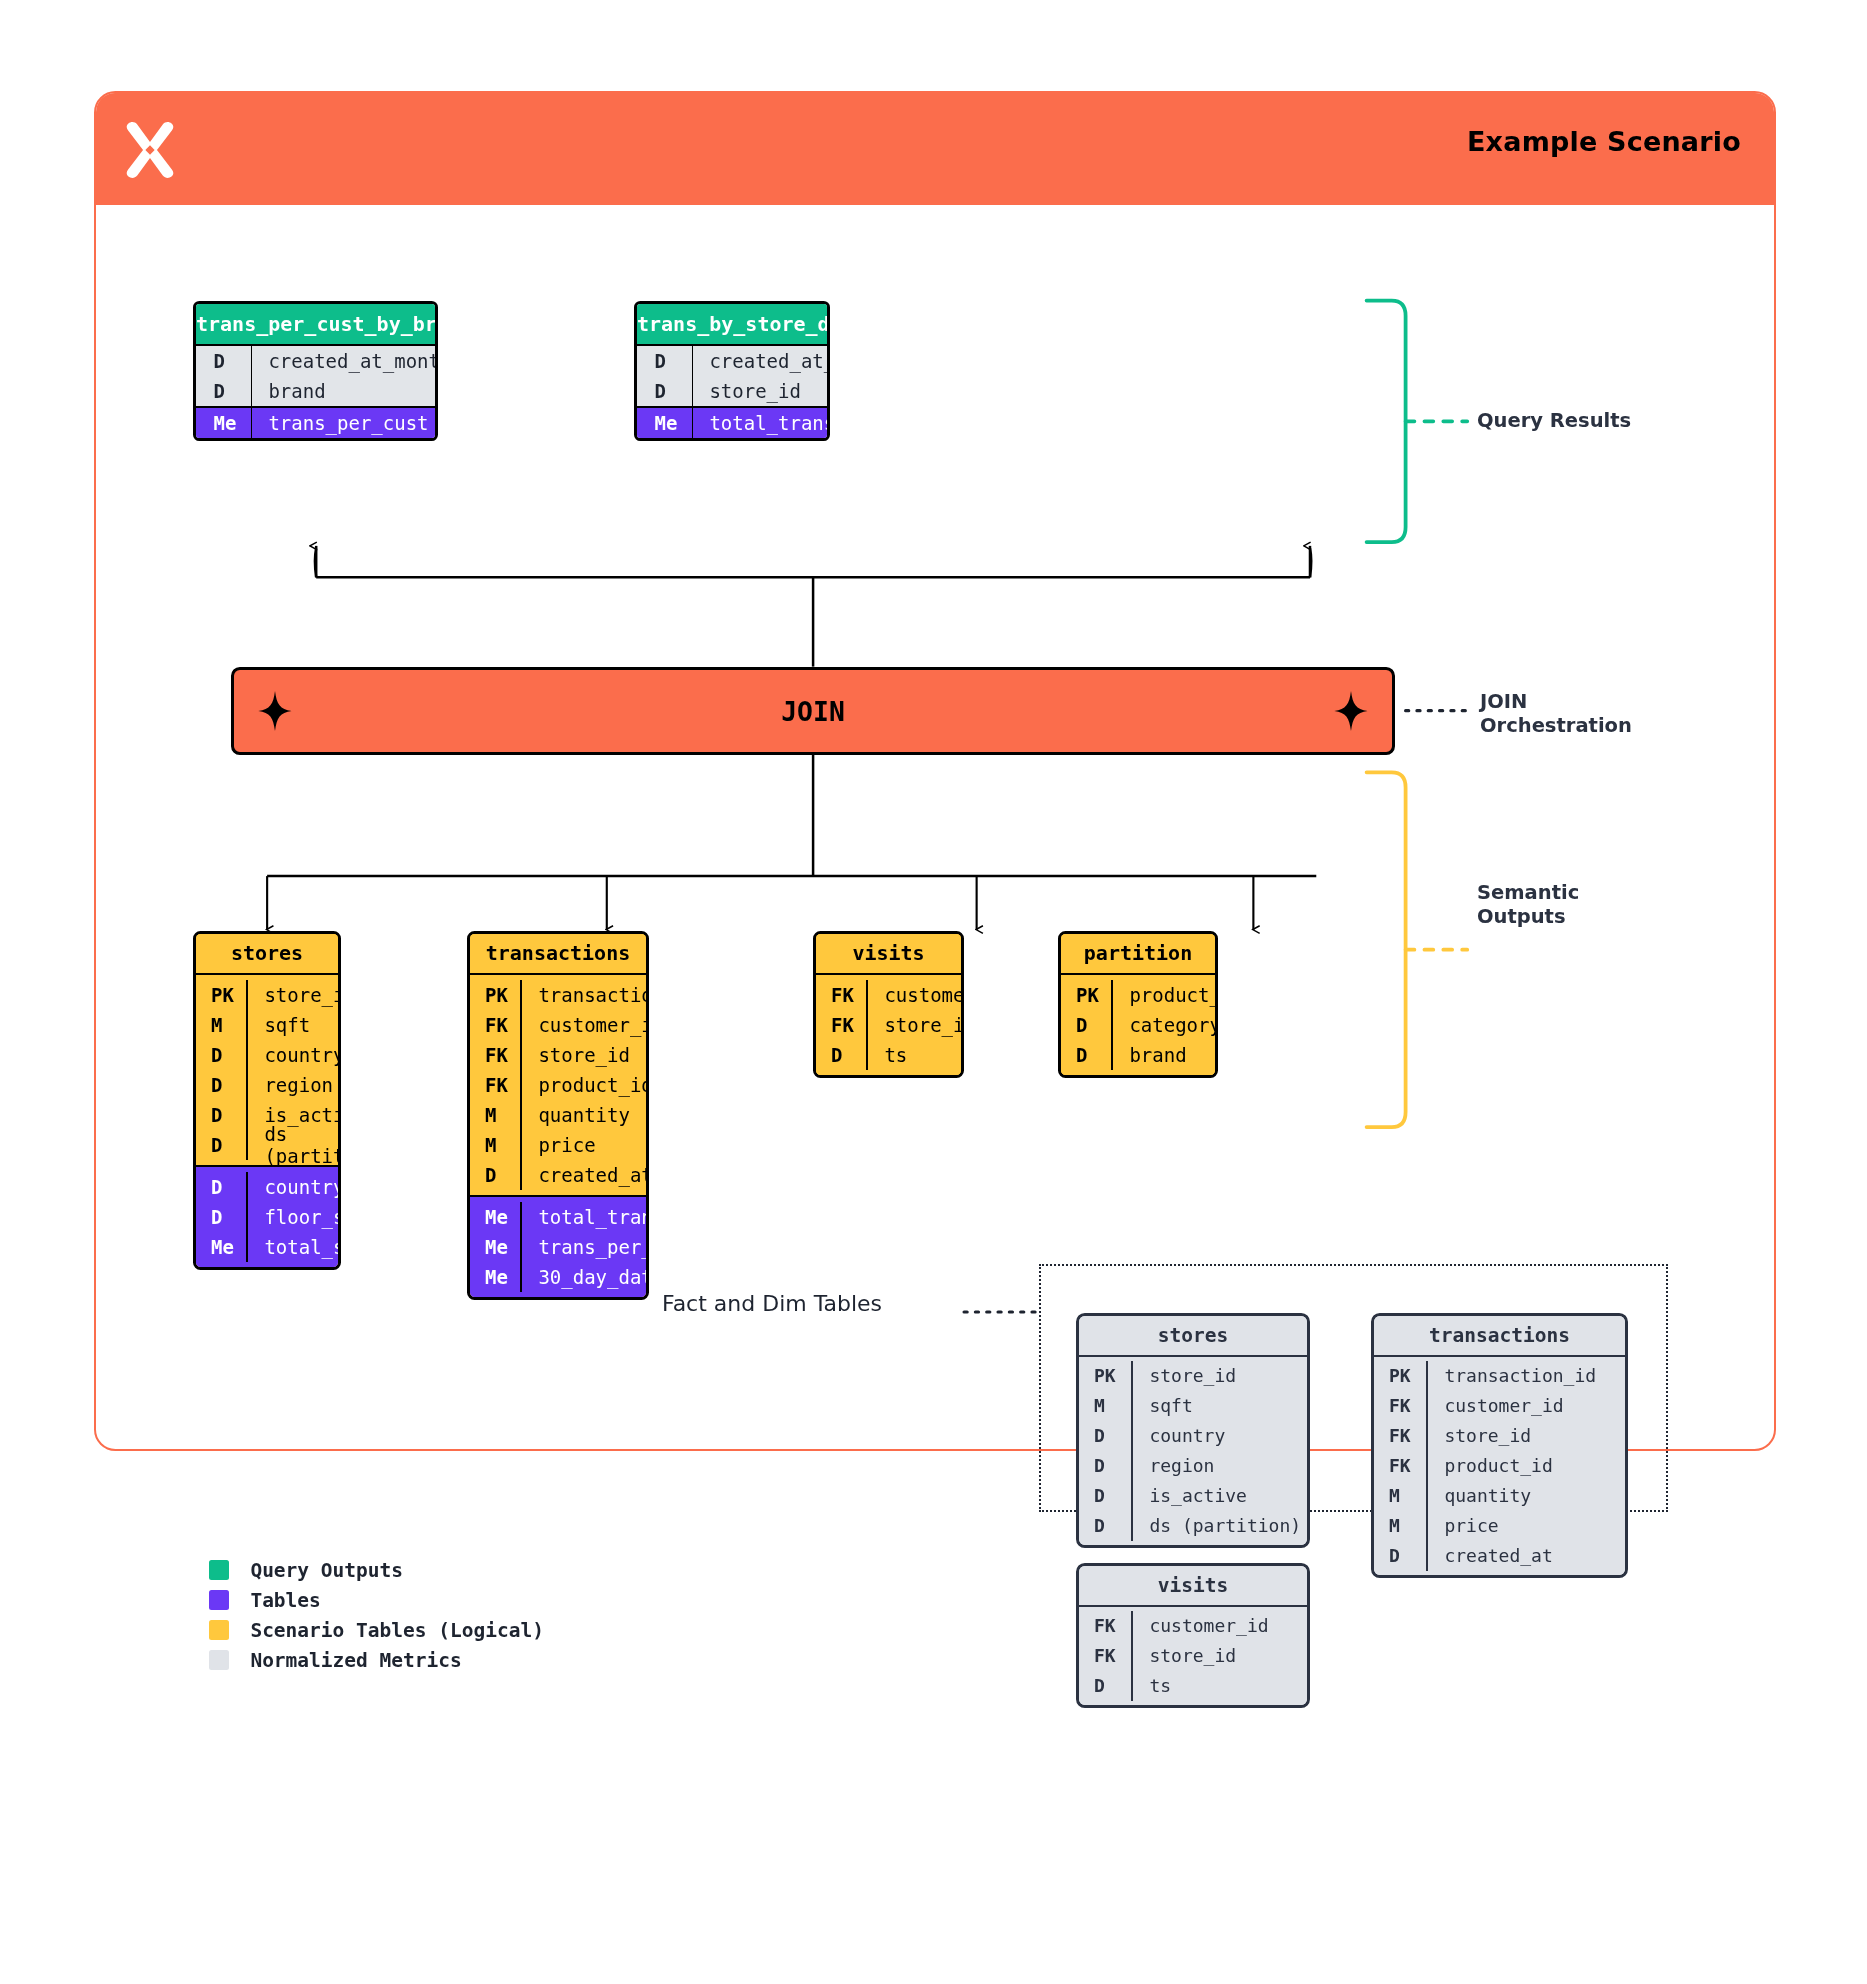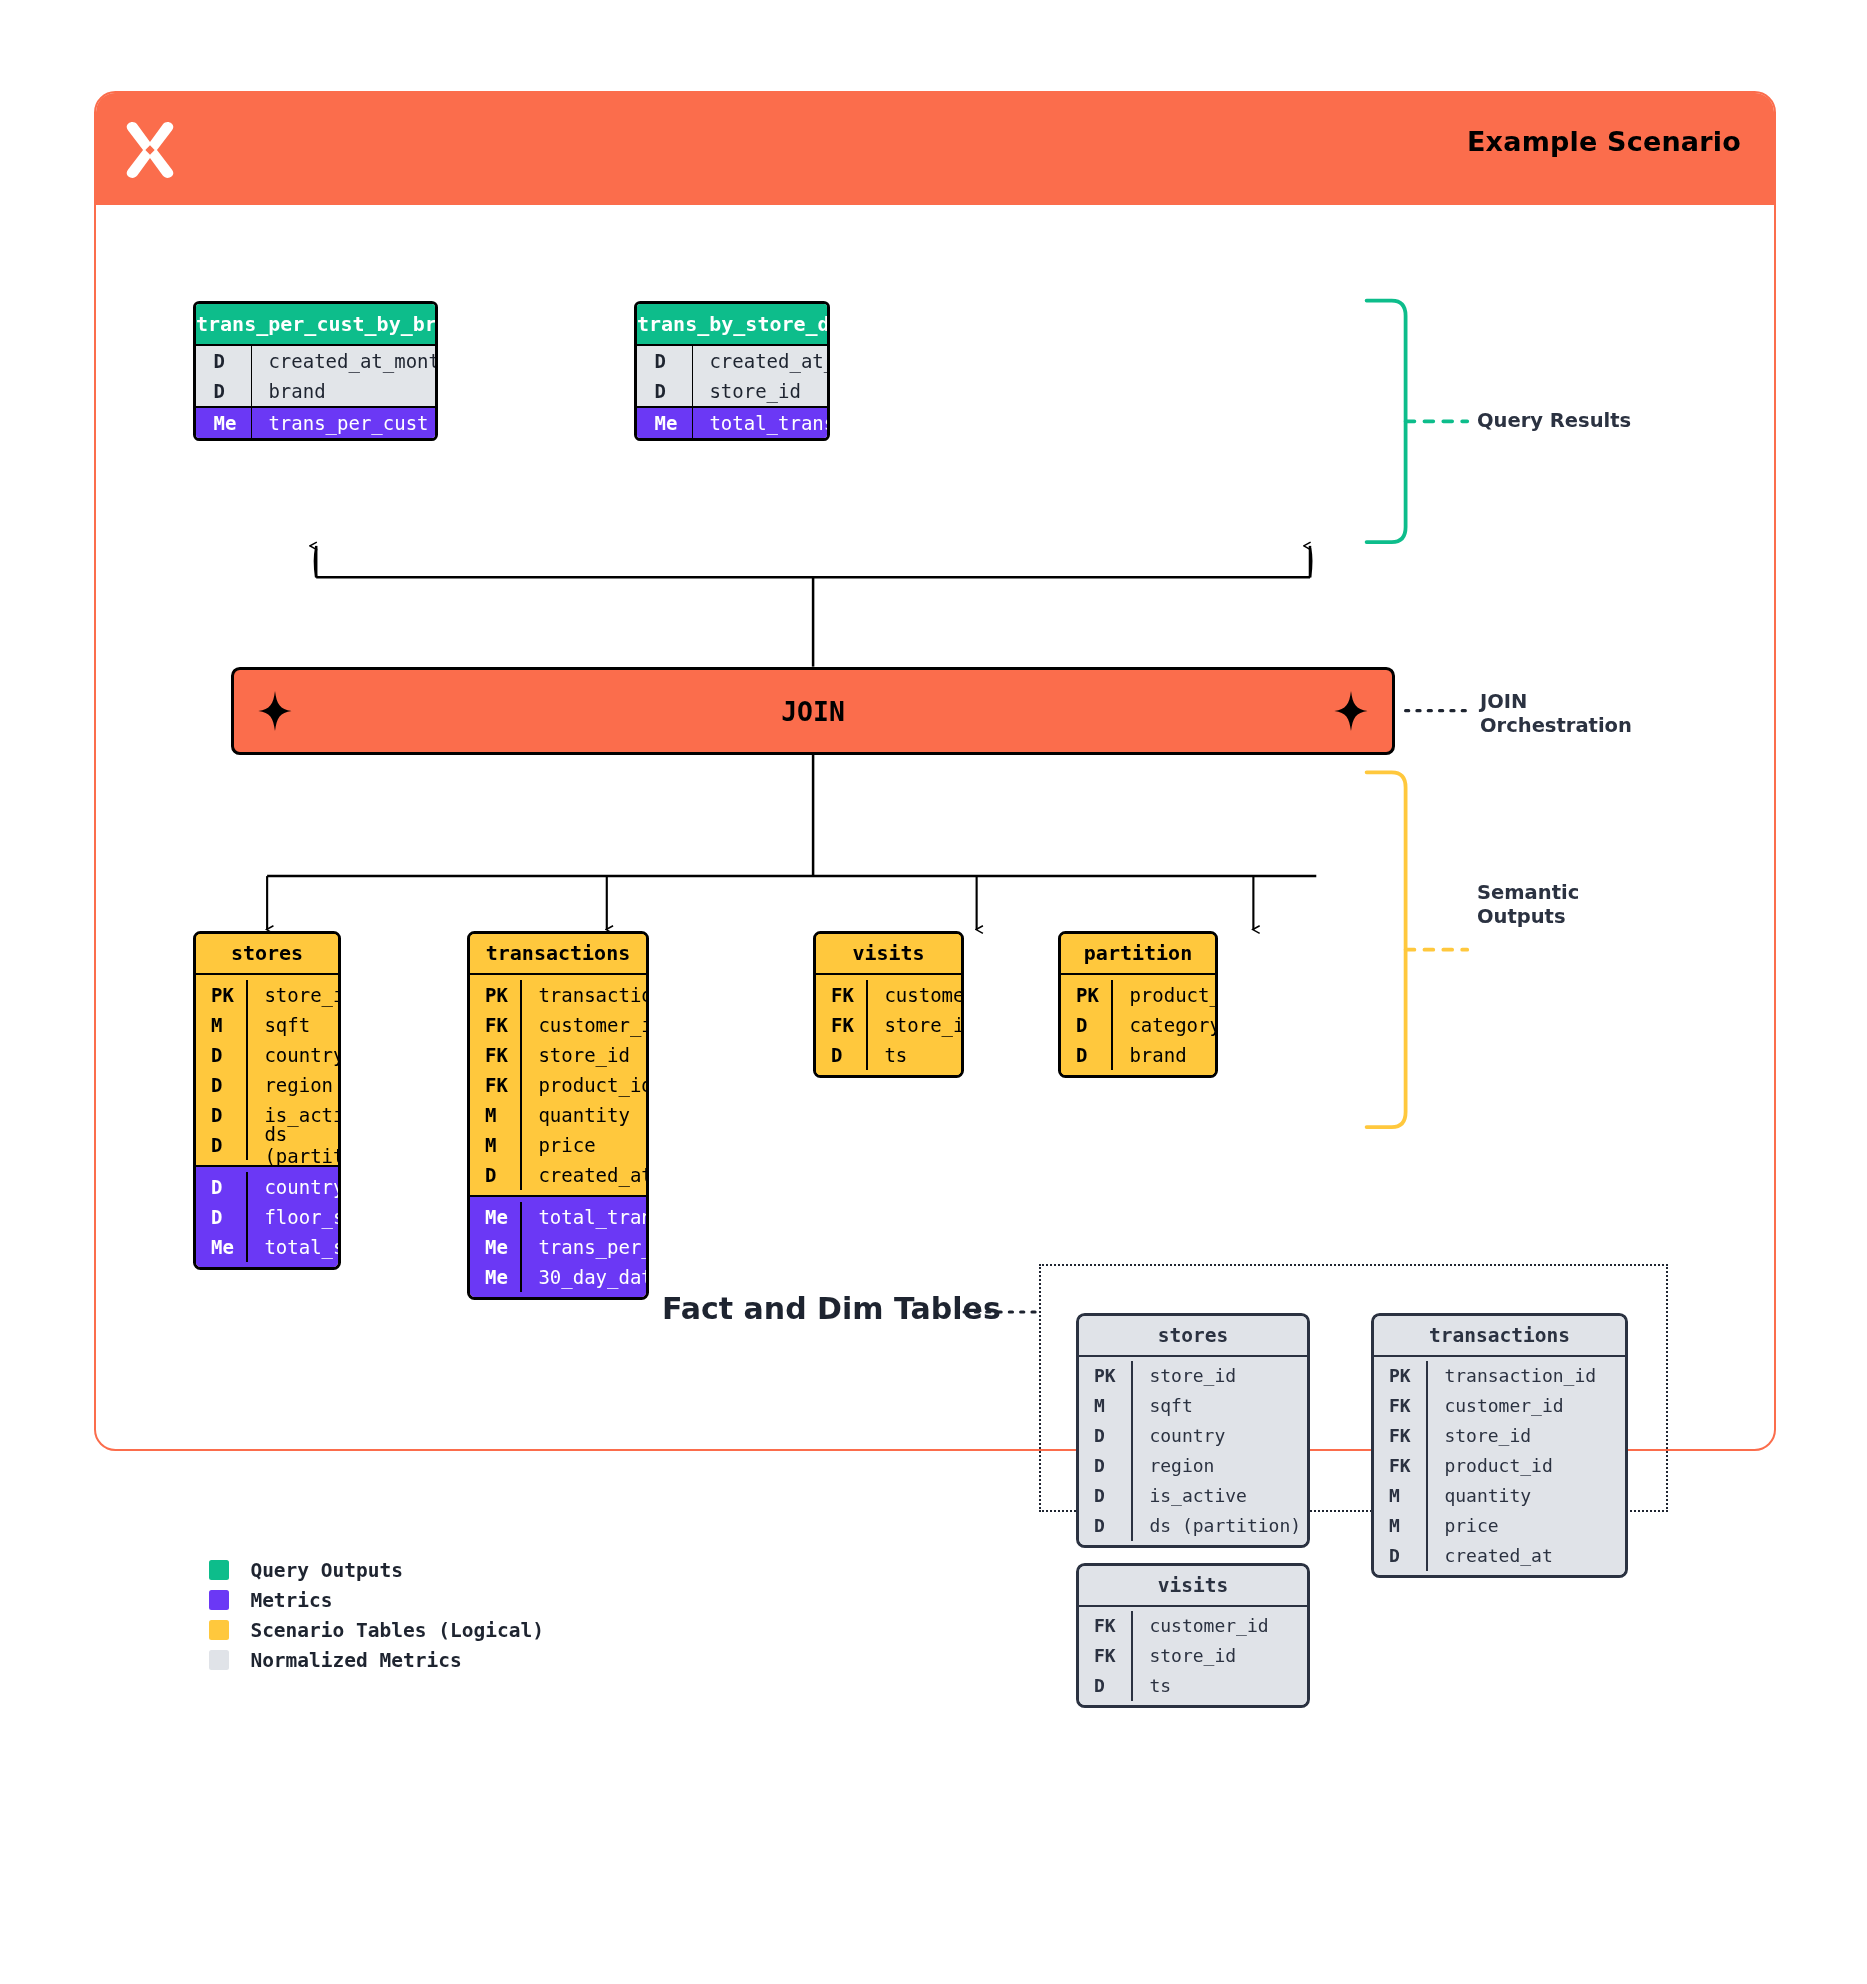--- a/index.html
+++ b/index.html
@@ -82,21 +82,21 @@
     font-size:19.5px;color:#2b3241;line-height:1.22;
   }
 
   
   #fact-group{
     position:absolute;left:943px;top:1171px;width:629px;height:248px;
     border:2.5px dotted #1e2430;box-sizing:border-box;background:transparent;
   }
   #fact-label{
     position:absolute;left:566px;top:1198px;
-    font-family:"DejaVu Sans",sans-serif;font-weight:bold;font-size:30px;color:#1e2430;
+    font-family:"DejaVu Sans",sans-serif;font-weight:normal;font-size:22px;color:#1e2430;
     white-space:nowrap;
   }
 
   
   #legend{position:absolute;left:113px;top:1462px;}
   .lg-item{display:flex;align-items:center;height:30px;}
   .lg-sw{width:20px;height:20px;border-radius:2.5px;margin-right:21.4px;flex:0 0 auto;}
   .lg-tx{font-family:"DejaVu Sans Mono",monospace;font-weight:bold;font-size:19.5px;color:#1e2430;white-space:nowrap;}
 </style>
 </head>
@@ -427,21 +427,21 @@
       </div>
     </div>
 
     <div id="legend">
       <div class="lg-item">
         <span class="lg-sw" style="background:#0dbd8b;"></span>
         <span class="lg-tx">Query Outputs</span>
       </div>
       <div class="lg-item">
         <span class="lg-sw" style="background:#6b38f5;"></span>
-        <span class="lg-tx">Metrics</span>
+        <span class="lg-tx">Tables</span>
       </div>
       <div class="lg-item">
         <span class="lg-sw" style="background:#ffc83d;"></span>
         <span class="lg-tx">Scenario Tables (Logical)</span>
       </div>
       <div class="lg-item">
         <span class="lg-sw" style="background:#e0e3e8;"></span>
         <span class="lg-tx">Normalized Metrics</span>
       </div>
     </div>

